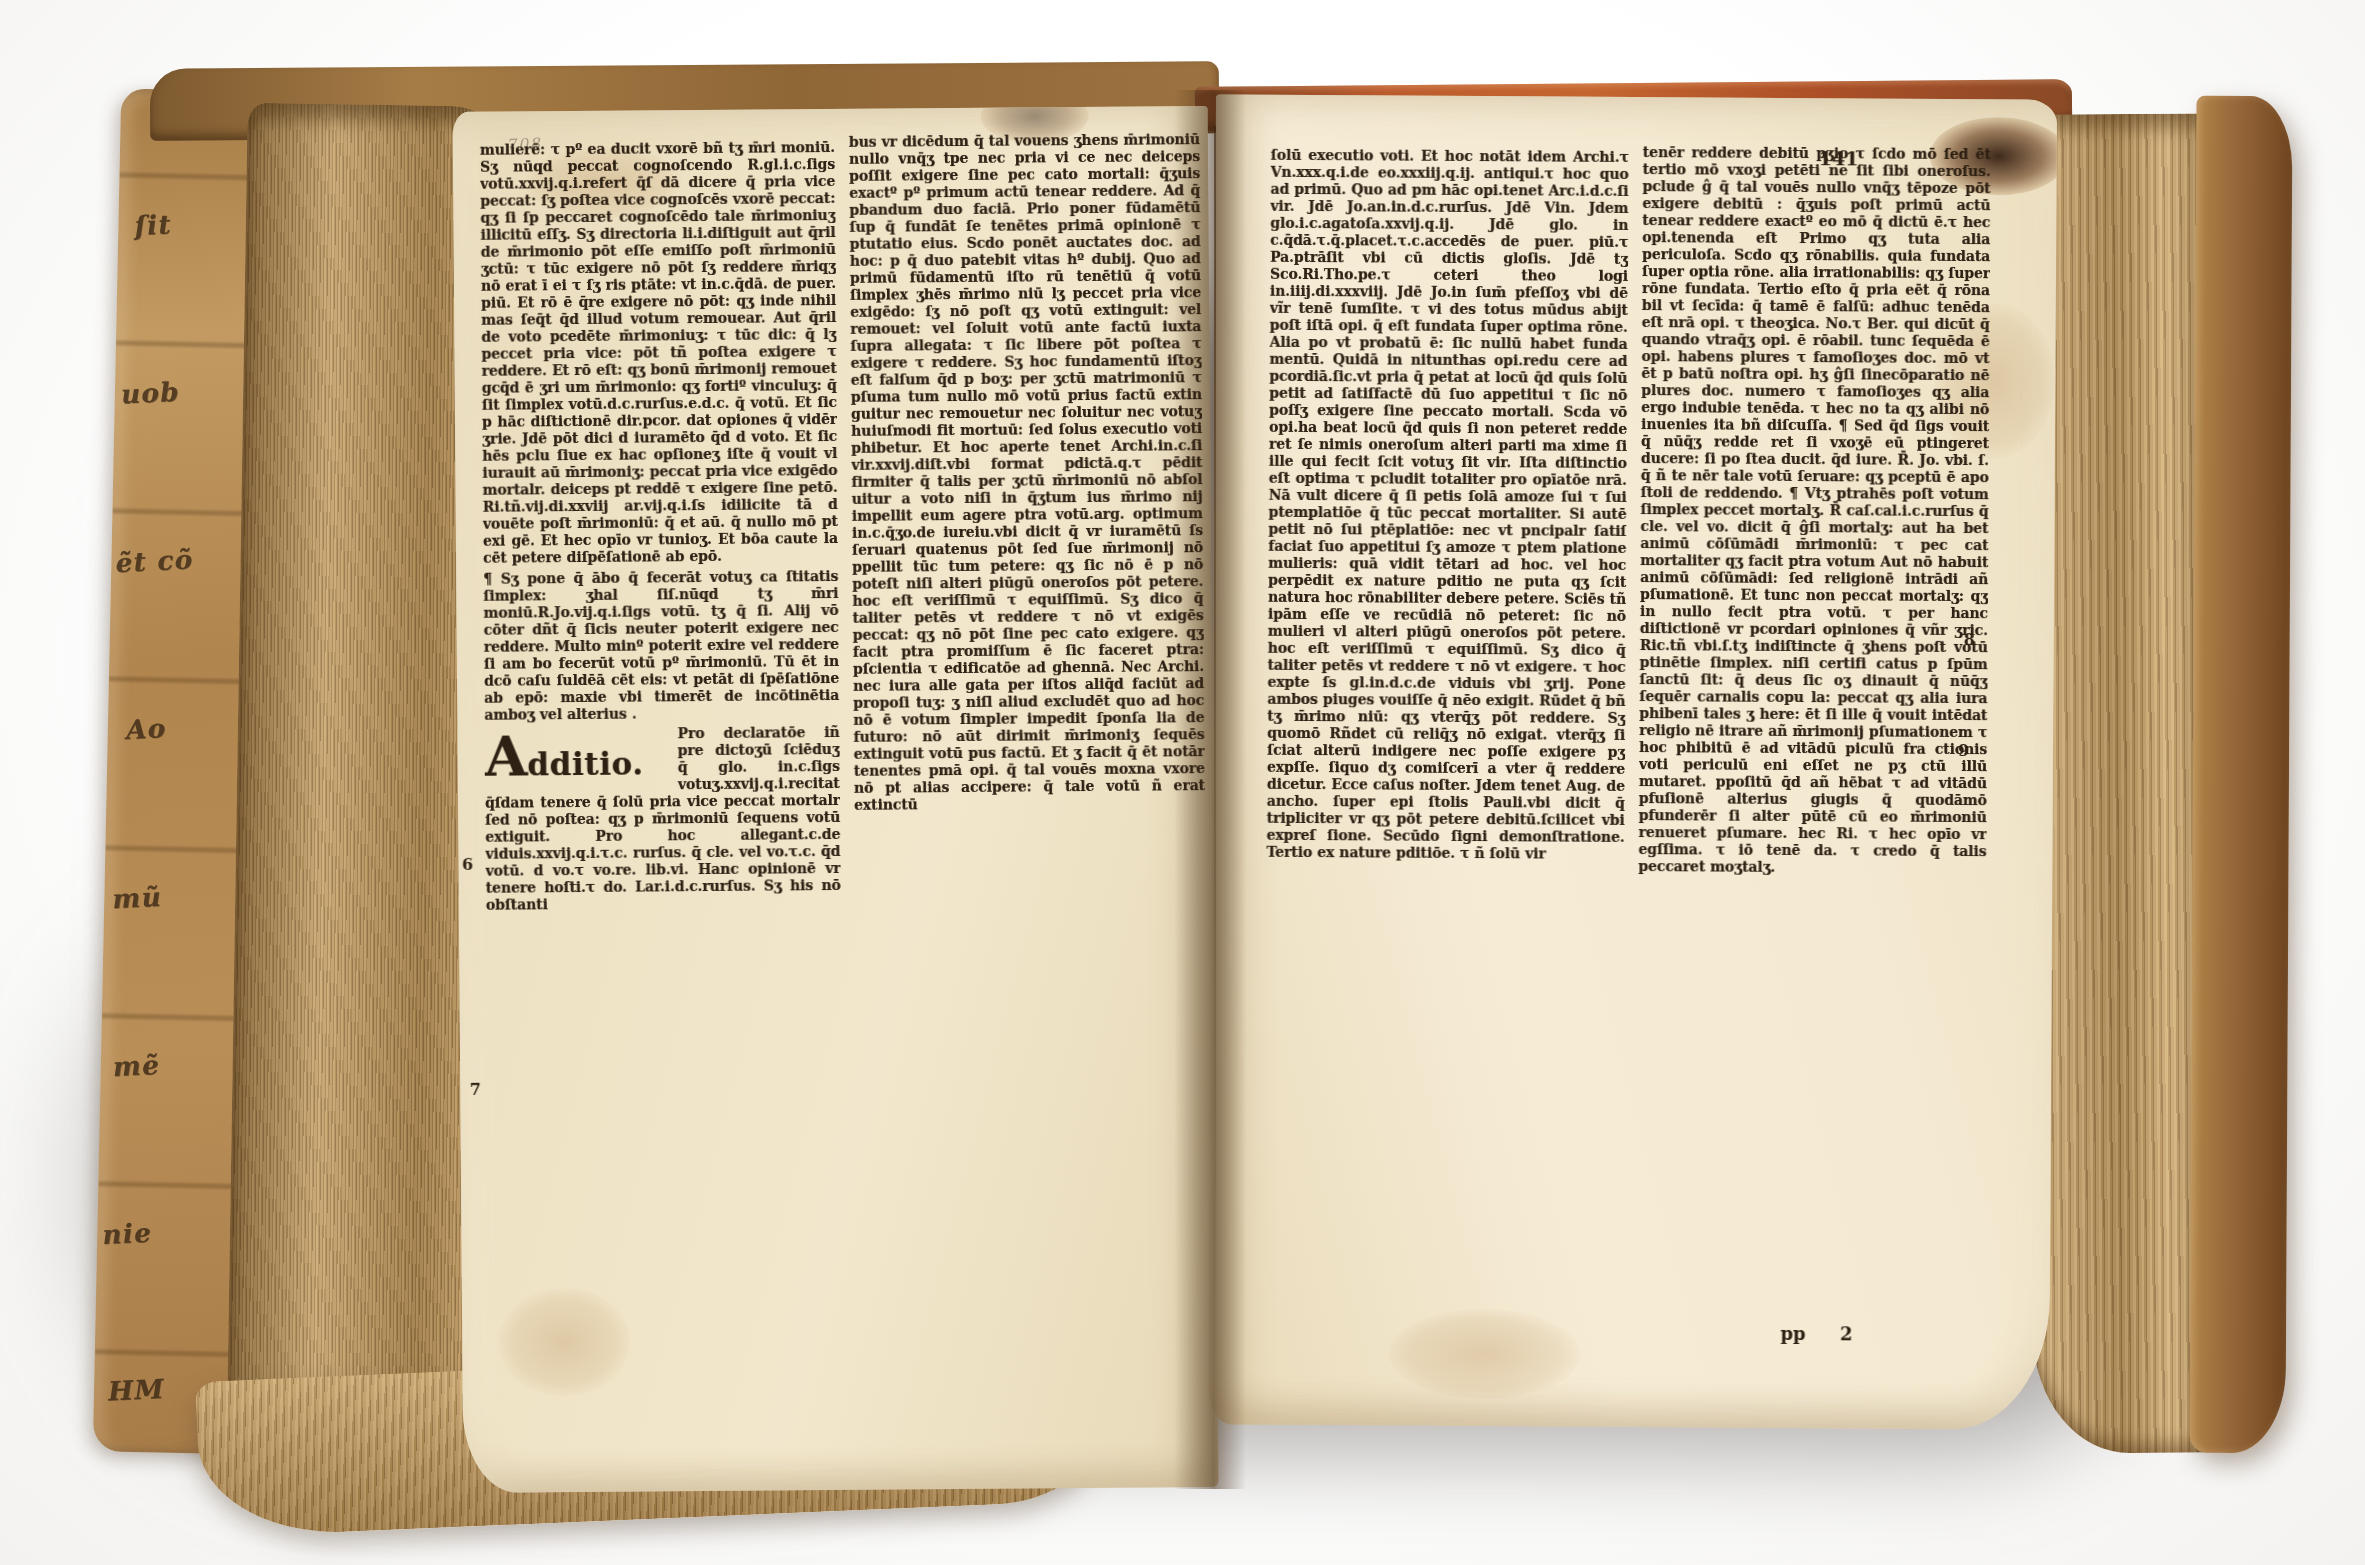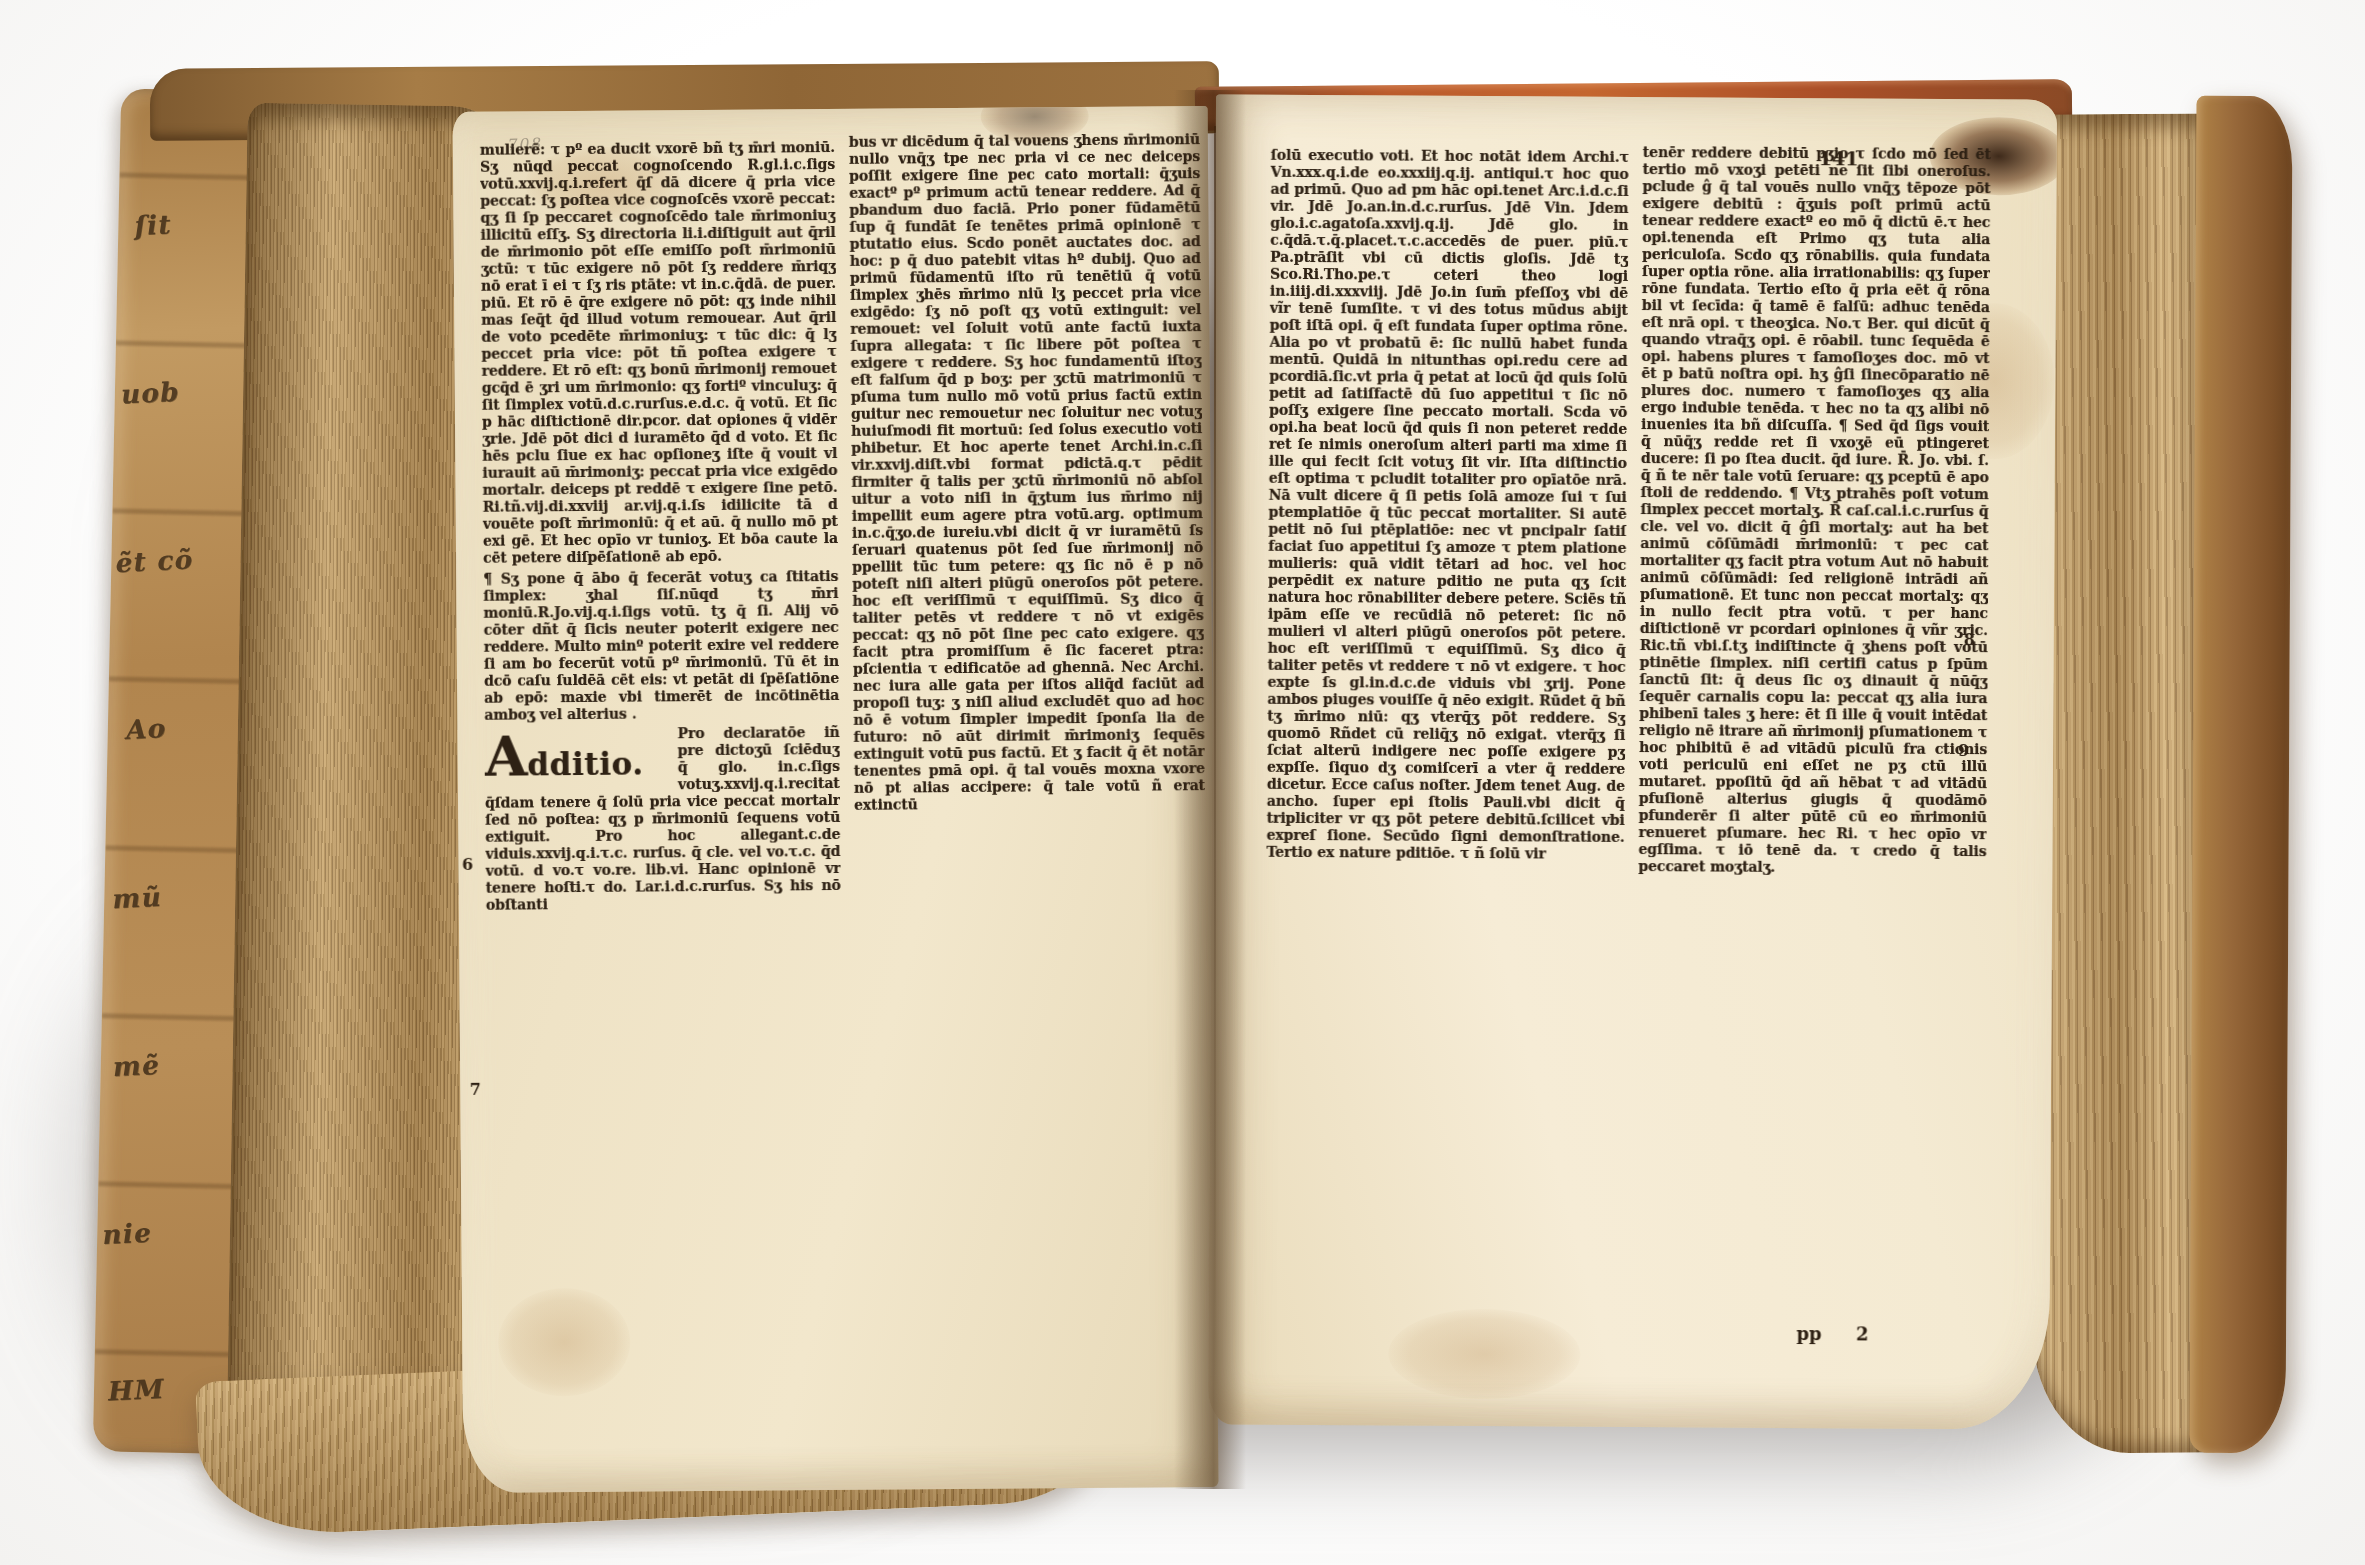--- a/index.html
+++ b/index.html
@@ -221,20 +221,20 @@
     <span class="margin-num" style="left:746px; top:642px">9</span>
 
     <div class="col" style="left:55px; top:52px; width:358px; height:1207px;">
       <p>ſolū executio voti. Et hoc notāt idem Archi.τ Vn.xxx.q.i.de eo.xxxiij.q.ij. antiqui.τ hoc quo ad primū. Quo ad pm hāc opi.tenet Arc.i.d.c.ſi vir. Jdē Jo.an.in.d.c.rurſus. Jdē Vin. Jdem glo.i.c.agatoſa.xxvij.q.ij. Jdē glo. in c.q̄dā.τ.q̄.placet.τ.c.accedēs de puer. piū.τ Pa.ptrāſit vbi cū dictis gloſis. Jdē tʒ Sco.Ri.Tho.pe.τ ceteri theo logi in.iiij.di.xxxviij. Jdē Jo.in ſum̄ pfeſſoʒ vbi dē vĩr tenē ſumſite. τ vi des totus mūdus abijt poſt iſtā opi. q̄ eſt fundata ſuper optima rōne. Alia po vt probatū ē: ſic nullū habet funda mentū. Quidā in nitunthas opi.redu cere ad pcordiā.ſic.vt pria q̄ petat at locū q̄d quis ſolū petit ad ſatiſfactē dū ſuo appetitui τ ſic nō poſſʒ exigere ſine peccato mortali. Scda vō opi.ha beat locū q̄d quis ſi non peteret redde ret ſe nimis oneroſum alteri parti ma xime ſi ille qui fecit ſcit votuʒ ſit vir. Iſta diſtinctio eſt optima τ pcludit totaliter pro opīatōe nrā. Nā vult dicere q̄ ſi petis ſolā amoze ſui τ ſui ptemplatiōe q̄ tūc peccat mortaliter. Si autē petit nō ſui ptēplatiōe: nec vt pncipalr ſatiſ faciat ſuo appetitui ſʒ amoze τ ptem platione mulieris: quā vidit tētari ad hoc. vel hoc perpēdit ex nature pditio ne puta qʒ ſcit natura hoc rōnabiliter debere petere. Sciēs tñ ipām eſſe ve recūdiā nō peteret: ſic nō mulieri vl alteri piūgū oneroſos pōt petere. hoc eſt veriſſimū τ equiſſimū. Sʒ dico q̄ taliter petēs vt reddere τ nō vt exigere. τ hoc expte ſs gl.in.d.c.de viduis vbi ʒrij. Pone ambos piuges vouiſſe q̄ nēo exigit. Rūdet q̄ bñ tʒ m̄rimo niū: qʒ vterq̄ʒ pōt reddere. Sʒ quomō Rñdet cū reliq̄ʒ nō exigat. vterq̄ʒ ſi ſciat alterū indigere nec poſſe exigere pʒ expſſe. ſiquo dʒ comiſcerī a vter q̄ reddere dicetur. Ecce caſus noſter. Jdem tenet Aug. de ancho. ſuper epi ſtolis Pauli.vbi dicit q̄ tripliciter vr qʒ pōt petere debitū.ſcilicet vbi expreſ ſione. Secūdo ſigni demonſtratione. Tertio ex nature pditiōe. τ ñ ſolū vir</p>
     </div>
 
     <div class="col" style="left:427px; top:47px; width:348px; height:1201px;">
       <p>tenēr reddere debitū pʒio τ ſcdo mō ſed ēt tertio mō vxoʒi petēti ne ſit ſibi oneroſus. pclude ĝ q̄ tal vouēs nullo vnq̄ʒ tēpoze pōt exigere debitū : q̄ʒuis poſt primū actū tenear reddere exactº eo mō q̄ dictū ē.τ hec opi.tenenda eſt Primo qʒ tuta alia periculoſa. Scdo qʒ rōnabilis. quia fundata ſuper optia rōne. alia irrationabilis: qʒ ſuper rōne fundata. Tertio eſto q̄ pria eēt q̄ rōna bil vt ſecīda: q̄ tamē ē falſū: adhuc tenēda eſt nrā opi. τ theoʒica. No.τ Ber. qui dicūt q̄ quando vtraq̄ʒ opi. ē rōabil. tunc ſequēda ē opi. habens plures τ famoſioʒes doc. mō vt ēt p batū noſtra opi. hʒ ĝſi ſinecōparatio nē plures doc. numero τ famoſioʒes qʒ alia ergo indubie tenēda. τ hec no ta qʒ alibi nō inuenies ita bñ diſcuſſa. ¶ Sed q̄d ſigs vouit q̄ nūq̄ʒ redde ret ſi vxoʒē eū ptingeret ducere: ſi po ſtea ducit. q̄d iure. R̄. Jo. vbi. ſ. q̄ ñ te nēr tale votū ſeruare: qʒ pceptū ē apo ſtoli de reddendo. ¶ Vtʒ ptrahēs poſt votum ſimplex peccet mortalʒ. R̄ caſ.cal.i.c.rurſus q̄ cle. vel vo. dicit q̄ ĝſi mortalʒ: aut ha bet animū cōſūmādi m̄rimoniū: τ pec cat mortaliter qʒ facit ptra votum Aut nō habuit animū cōſūmādi: ſed religionē intrādi añ pſumationē. Et tunc non peccat mortalʒ: qʒ in nullo fecit ptra votū. τ per hanc diſtictionē vr pcordari opiniones q̄ vñr ʒric. Ric.tñ vbi.ſ.tʒ indiſtincte q̄ ʒhens poſt votū ptinētie ſimplex. niſi certifi catus p ſpūm ſanctū ſit: q̄ deus ſic oʒ dinauit q̄ nūq̄ʒ ſequēr carnalis copu la: peccat qʒ alia iura phibenī tales ʒ here: ēt ſi ille q̄ vouit intēdat religio nē itrare añ m̄rimonij pſumationem τ hoc phibitū ē ad vitādū piculū fra ctionis voti periculū eni eſſet ne pʒ ctū illū mutaret. ppoſitū q̄d añ hēbat τ ad vitādū pfuſionē alterius giugis q̄ quodāmō pfunderēr ſi alter pūtē cū eo m̄rimoniū renueret pſumare. hec Ri. τ hec opīo vr egſſima. τ iō tenē da. τ credo q̄ talis peccaret moʒtalʒ.</p>
     </div>
 
-    <span class="signature" style="left:588px; top:1225px">pp 2</span>
+    <span class="signature" style="left:572px; top:1225px">pp 2</span>
   </div>
 
   <div class="gutter"></div>
   <div class="crease"></div>
 
 </div>
 
 
 </body></html>

